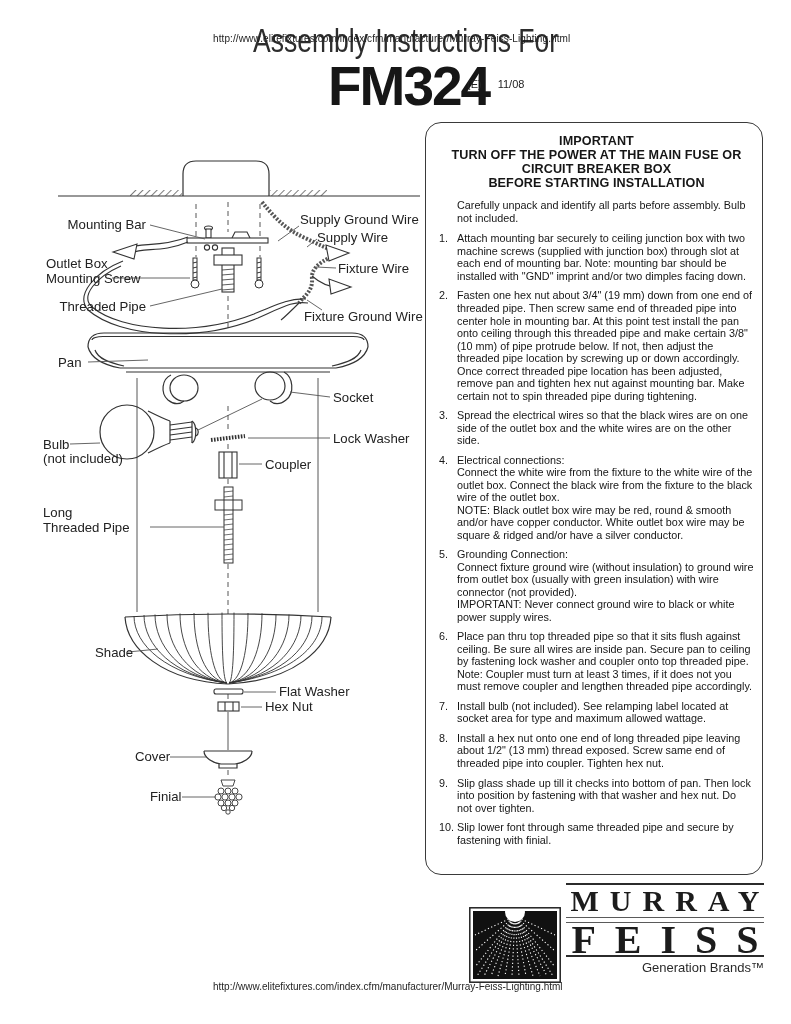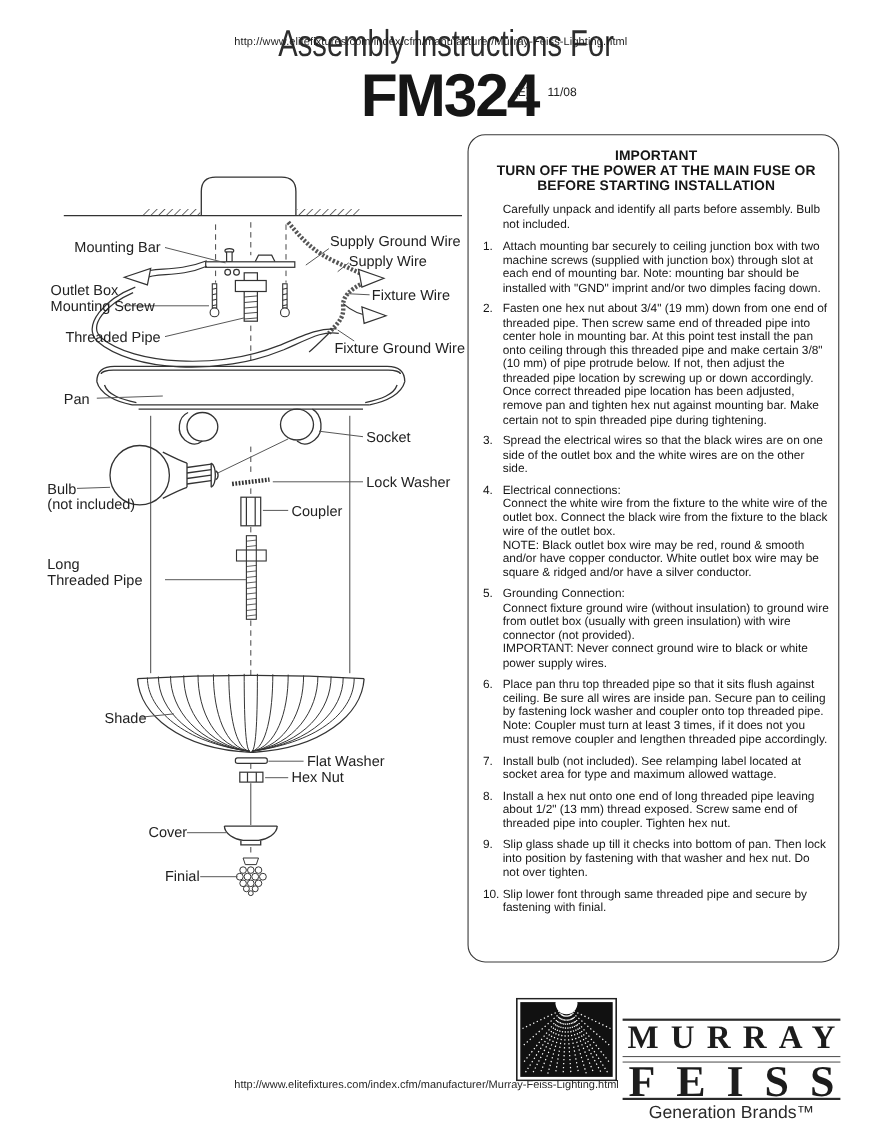--- a/index.html
+++ b/index.html
@@ -23,27 +23,27 @@
   .panel-heading{text-align:center;font-weight:bold;font-size:12.6px;line-height:1.12;margin-bottom:9px;letter-spacing:.1px;}
   .panel-intro{margin:0 2px 8px 18px;white-space:pre-line;}
   .step{display:flex;margin-bottom:7px;}
   .step .num{flex:none;width:18px;}
   .step .txt{flex:1;white-space:pre-line;}
   
   .diagram{position:absolute;left:30px;top:145px;width:400px;height:700px;}
   .diagram text{font-family:"Liberation Sans",sans-serif;font-size:13.2px;fill:#222;}
   
   .logo-square{position:absolute;left:469px;top:907px;z-index:1;}
-  .mf-block{position:absolute;left:566px;top:926px;width:198px;z-index:1;}
+  .mf-block{position:absolute;left:566px;top:883px;width:198px;z-index:1;}
   .mf-rule{height:2px;background:#2b2b2b;}
   .mf-mid{height:4px;border-top:1.5px solid #5a5a5a;border-bottom:1.5px solid #5a5a5a;margin:1px 0;}
   .mf-name{font-family:"Liberation Serif",serif;font-weight:700;color:#1c1c1c;text-align:center;white-space:nowrap;}
   .mf-m1{font-size:30px;line-height:31px;letter-spacing:11px;margin-right:-11px;}
   .mf-m2{font-size:40px;line-height:31px;letter-spacing:19px;margin-right:-19px;}
-  .mf-tag{font-size:16px;text-align:center;color:#2a2a2a;margin-top:3px;}
+  .mf-tag{font-size:13px;text-align:right;color:#2a2a2a;margin-top:3px;}
   .url-bottom{position:absolute;left:213px;top:981px;font-size:10px;color:#262626;white-space:nowrap;z-index:2;}
 </style>
 </head>
 <body>
 
 <div class="title-overlay">Assembly Instructions For</div>
 <div class="url-top">http://www.elitefixtures.com/index.cfm/manufacturer/Murray-Feiss-Lighting.html</div>
 <div class="model-row">
   <span class="model">FM324</span>
 </div>
@@ -294,20 +294,21 @@
   <text x="279" y="696">Flat Washer</text>
   <text x="265" y="711">Hex Nut</text>
   <text x="135" y="761">Cover</text>
   <text x="150" y="801">Finial</text>
 </svg>
 
 <div class="panel">
   <div class="panel-heading">
     <div>IMPORTANT</div>
     <div>TURN OFF THE POWER AT THE MAIN FUSE OR</div>
+    <div>CIRCUIT BREAKER BOX</div>
     <div>BEFORE STARTING INSTALLATION</div>
   </div>
   <div class="panel-intro">Carefully unpack and identify all parts before assembly.  Bulb not included.</div>
   <div class="step">
       <span class="num">1.</span>
       <span class="txt">Attach mounting bar securely to ceiling junction box with two machine screws (supplied with junction box) through slot at each end of mounting bar. Note: mounting bar should be installed  with "GND" imprint and/or two dimples facing down.</span>
     </div>
   <div class="step">
       <span class="num">2.</span>
       <span class="txt">Fasten one hex nut about 3/4" (19 mm) down from one end of threaded pipe. Then screw same end of threaded pipe into center hole in mounting bar. At this point test install the pan onto ceiling through this threaded pipe and make certain 3/8" (10 mm) of pipe protrude below. If not, then adjust the threaded pipe location by screwing up or down accordingly. Once correct threaded pipe location has been adjusted, remove pan and tighten hex nut against mounting bar. Make certain not to spin threaded pipe during tightening.</span>

